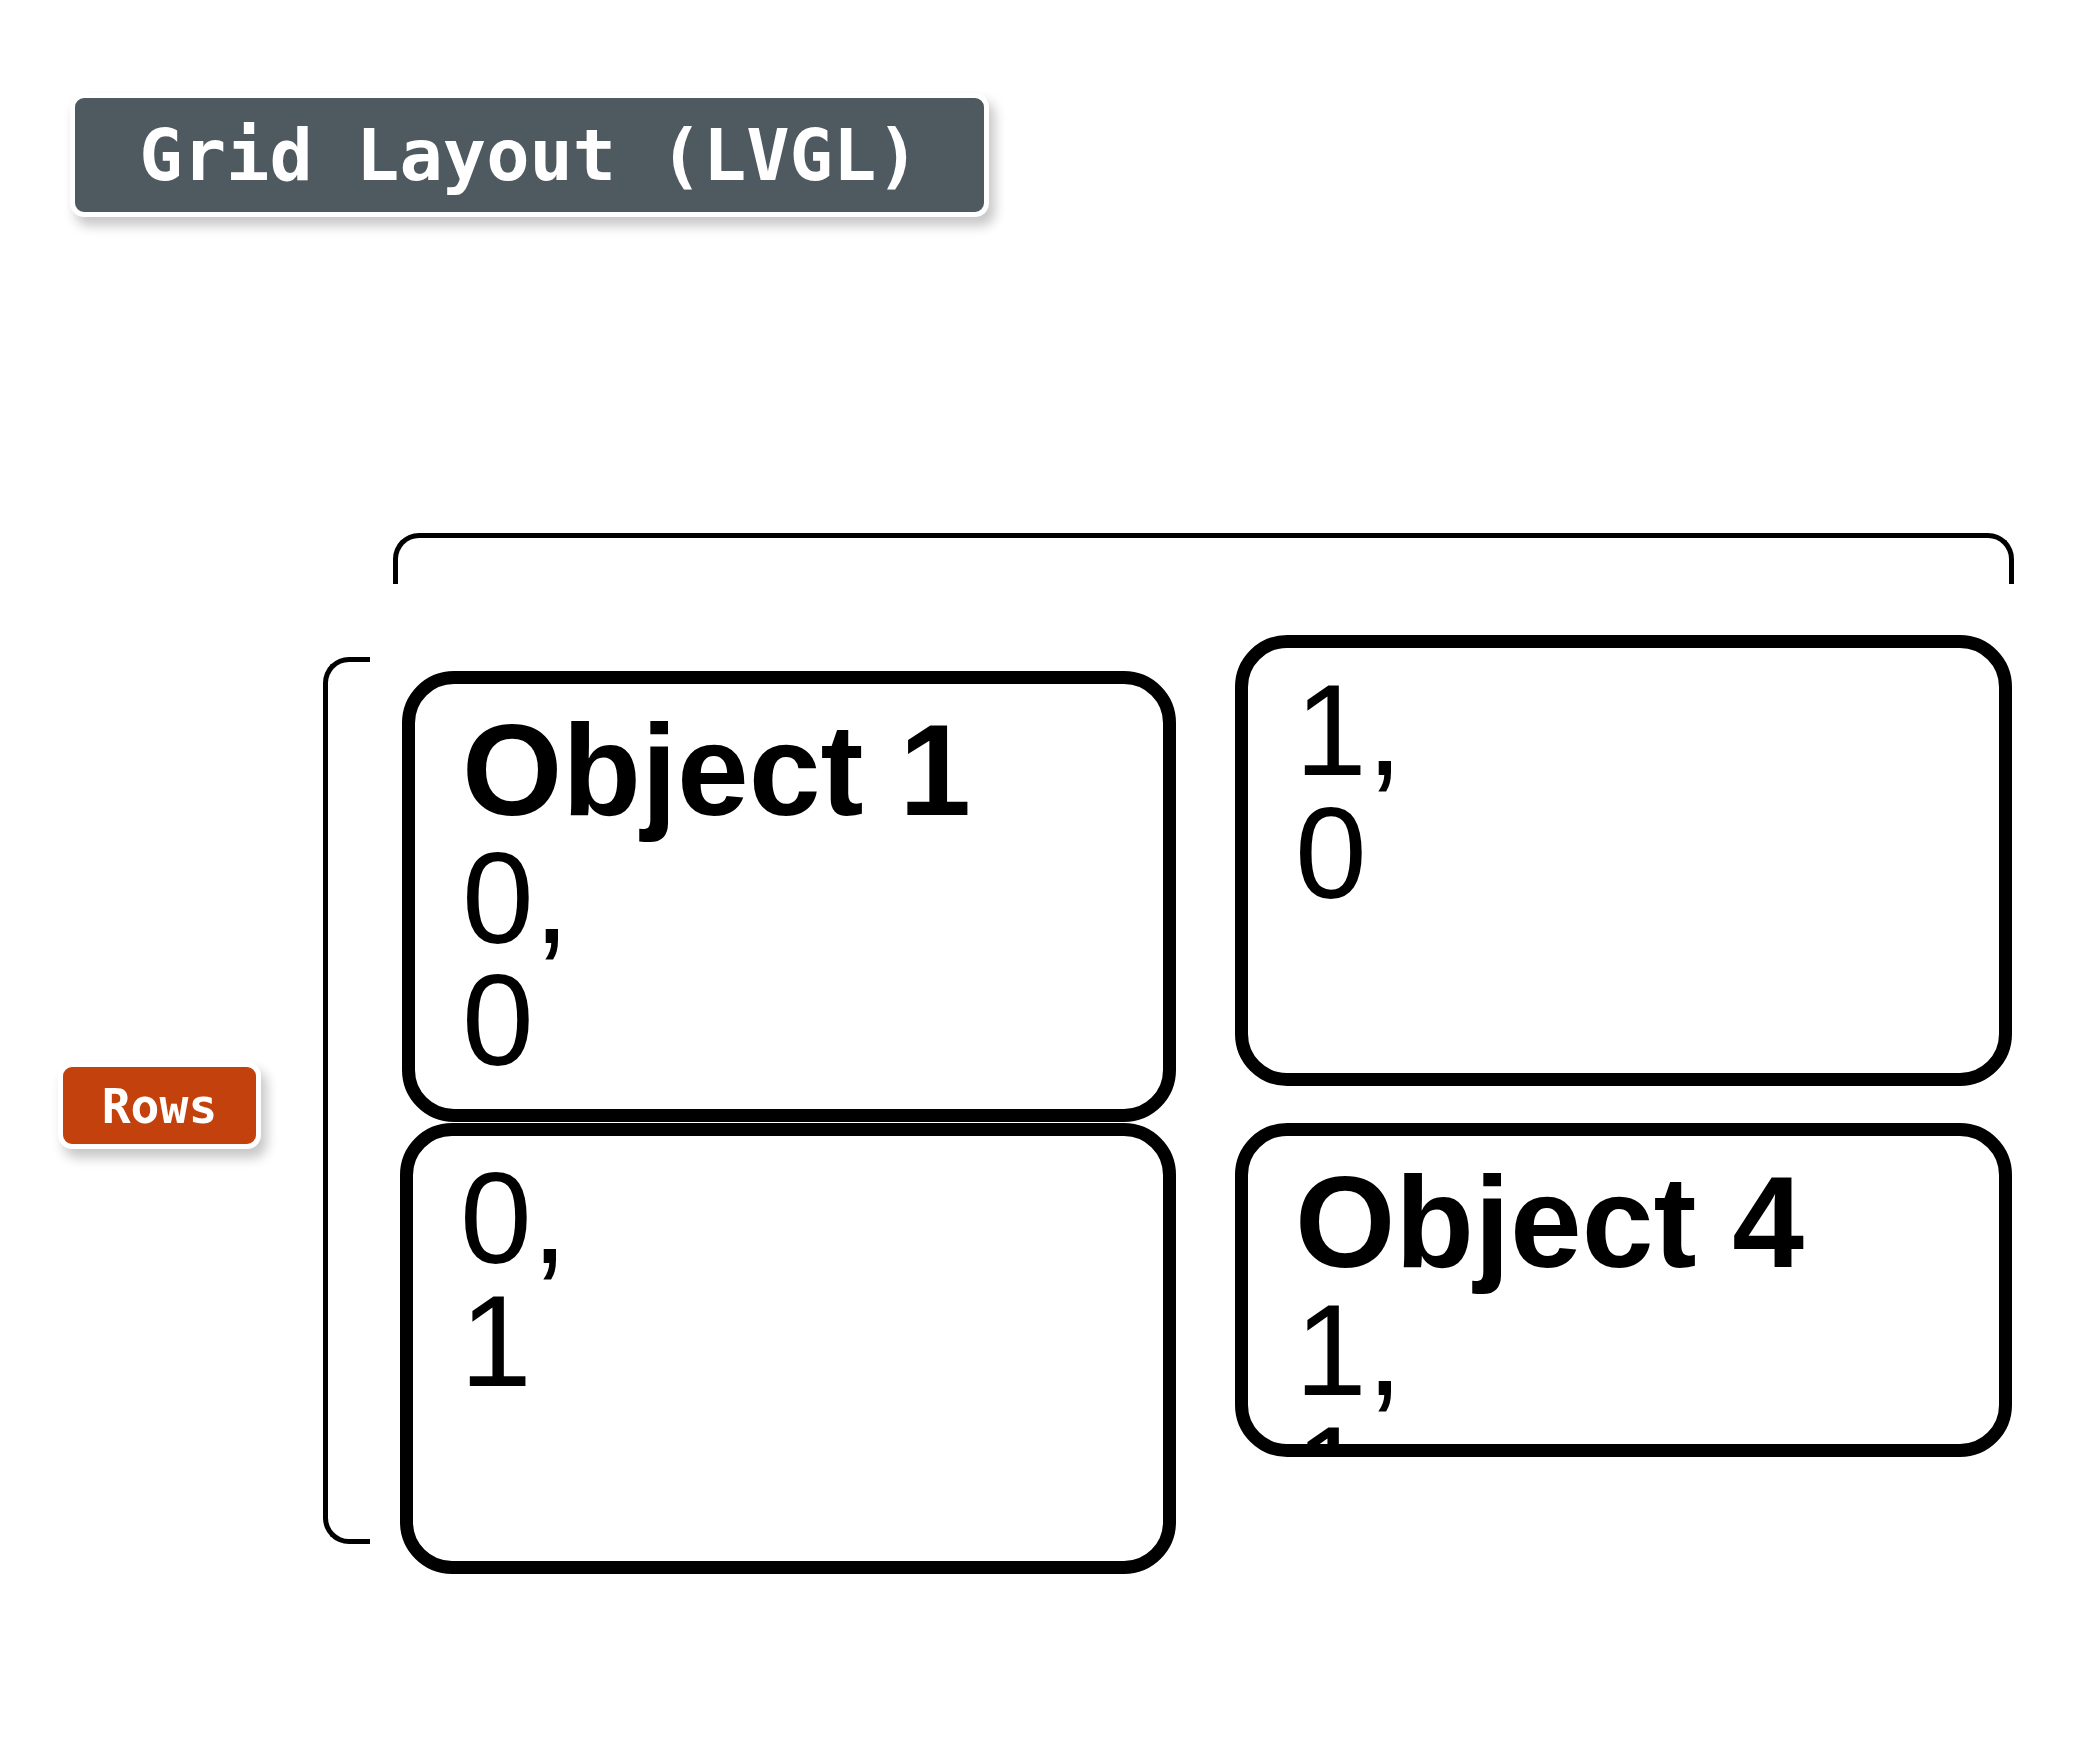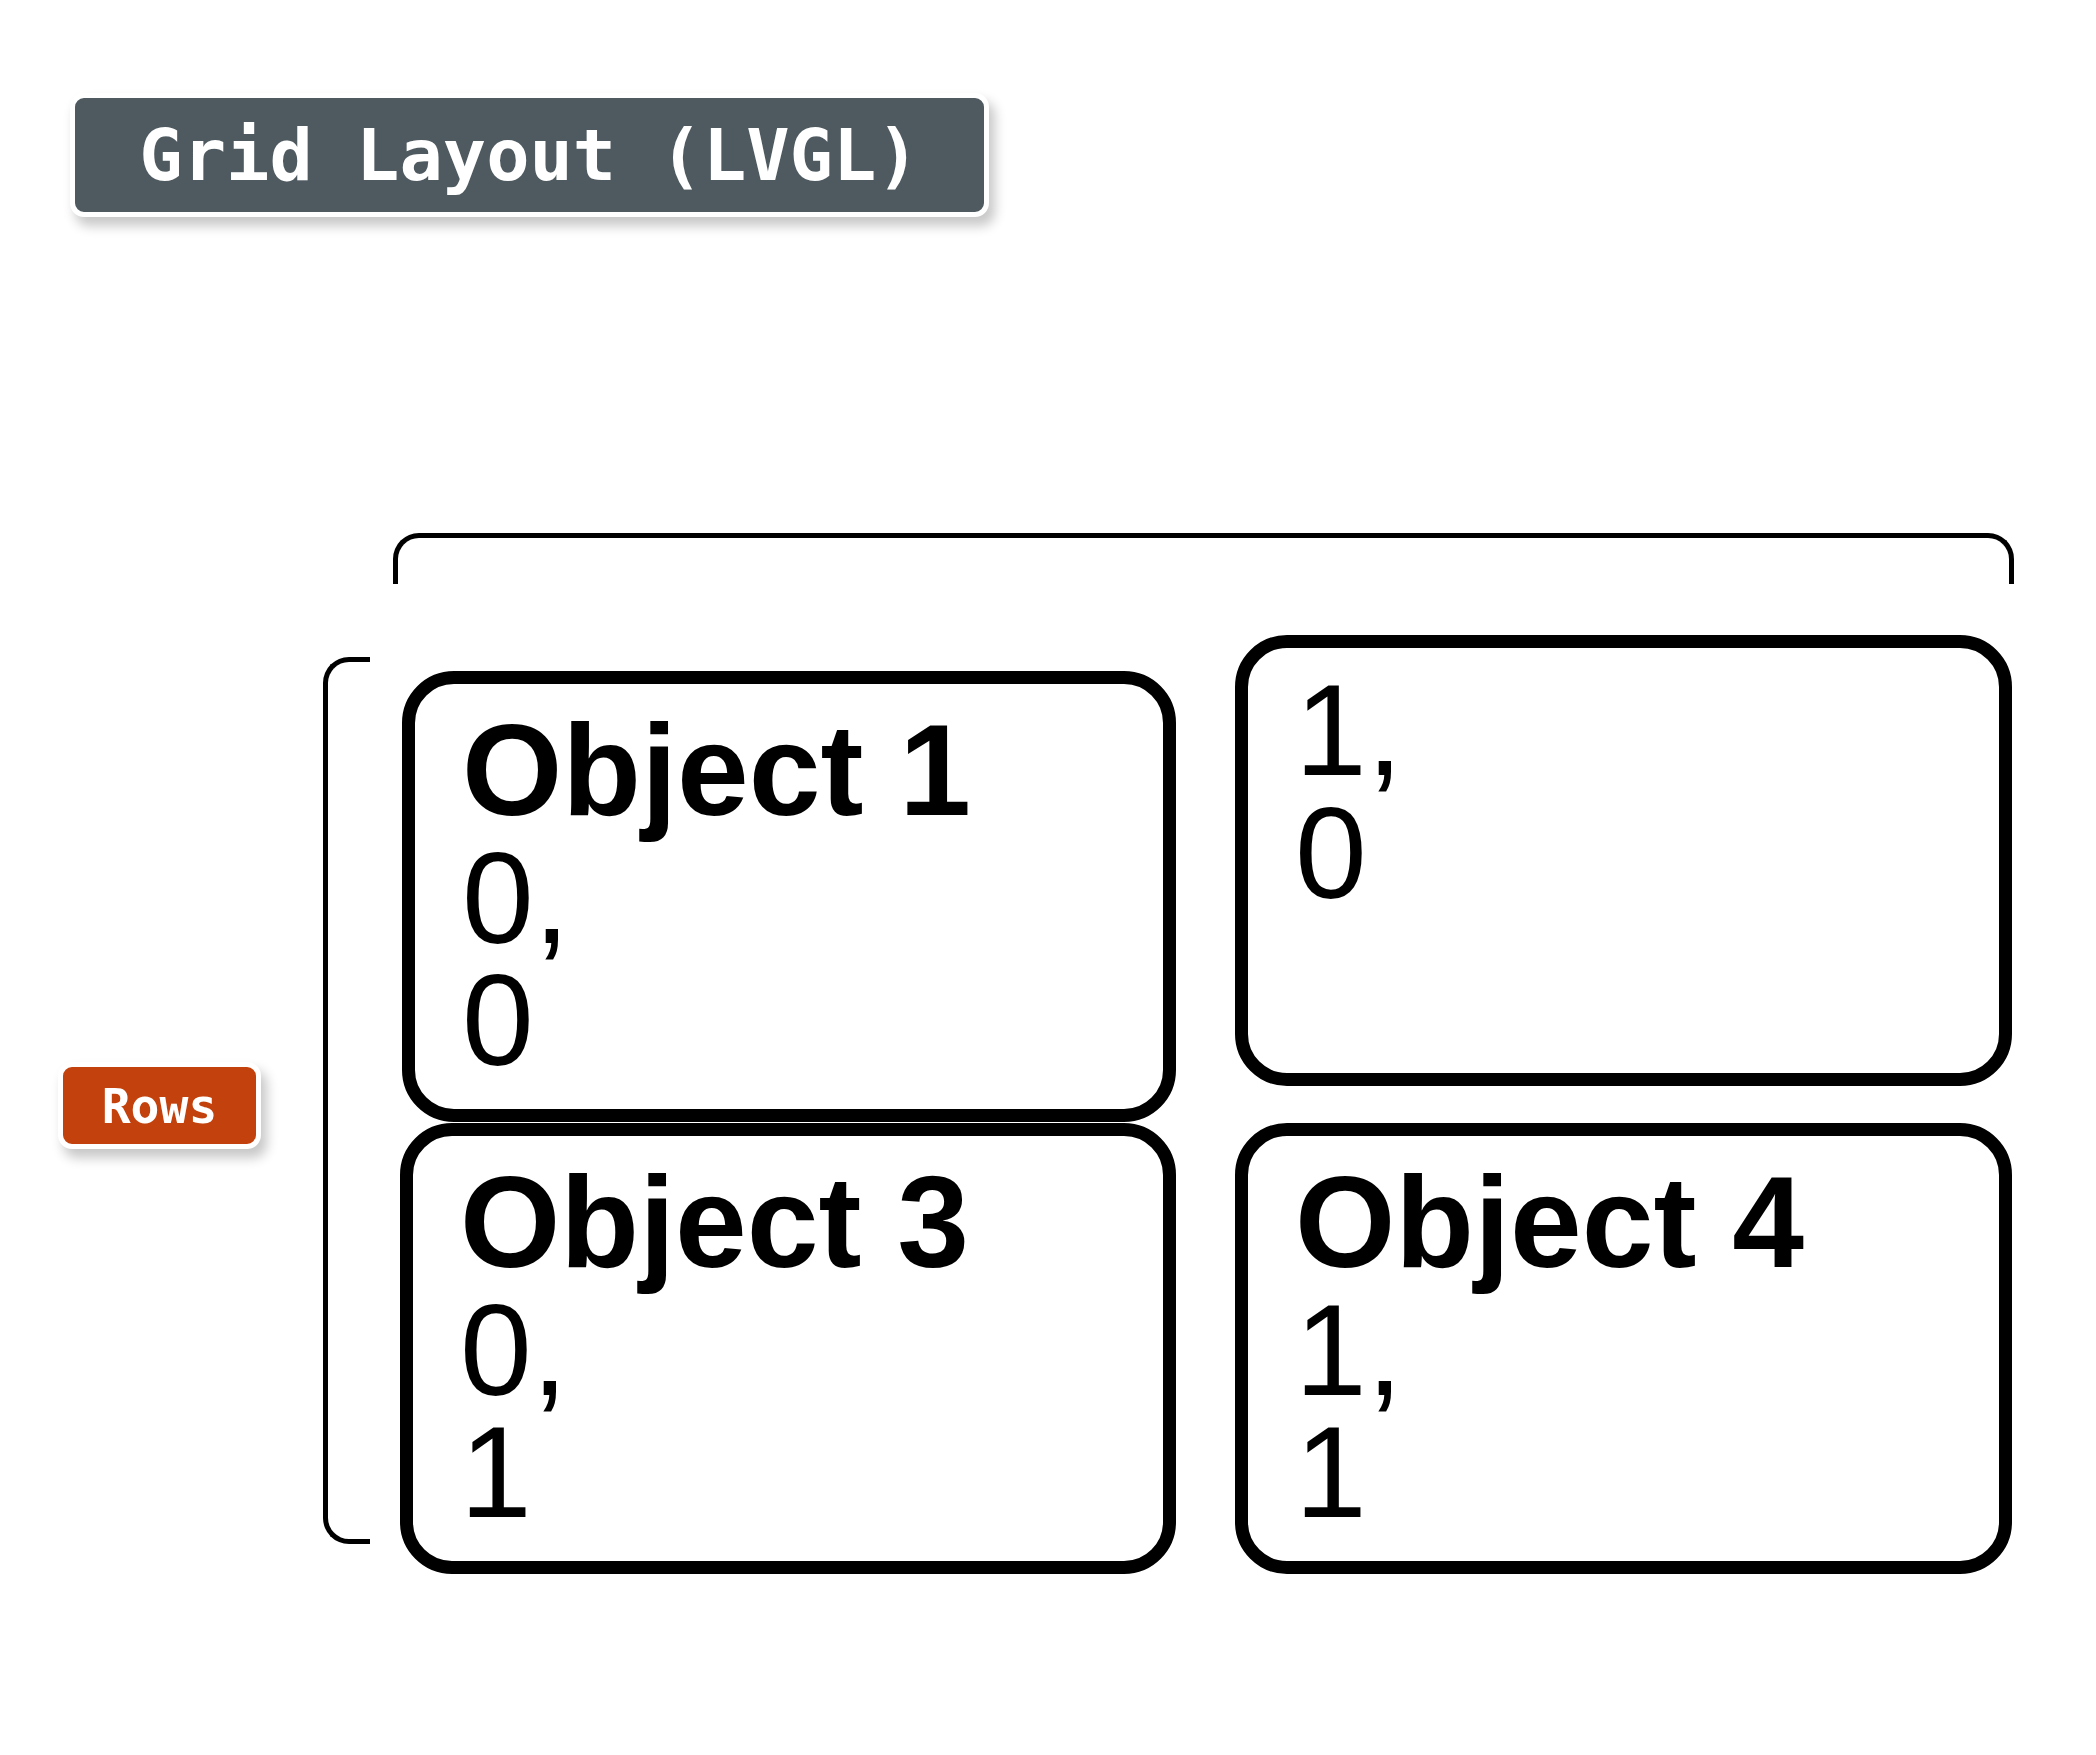--- a/index.html
+++ b/index.html
@@ -83,21 +83,21 @@
     border: 13px solid #000000;
     border-radius: 52px;
     box-sizing: border-box;
     padding: 21px 14px 0 47px;
     color: #000000;
     overflow: hidden;
   }
   .box1 { left: 402px;  top: 635px;  width: 774px; height: 451px; margin-top: 36px; }
   .box2 { left: 1235px; top: 635px;  width: 777px; height: 451px; }
   .box3 { left: 400px;  top: 1123px; width: 776px; height: 451px; }
-  .box4 { left: 1235px; top: 1123px; width: 777px; height: 451px; }
+  .box4 { left: 1235px; top: 1123px; width: 777px; height: 334px; }
 
   .obj-title {
     font-size: 129px;
     font-weight: bold;
     line-height: 1.02;
     white-space: nowrap;
   }
   .obj-coord {
     font-size: 129px;
     font-weight: 400;
@@ -124,21 +124,20 @@
     <div class="obj-coord">0,</div>
     <div class="obj-coord">0</div>
   </div>
 
   <div class="obj-box box2">
     <div class="obj-coord">1,</div>
     <div class="obj-coord">0</div>
   </div>
 
   <div class="obj-box box3">
-    <div class="obj-title">Object 3</div>
     <div class="obj-coord">0,</div>
     <div class="obj-coord">1</div>
   </div>
 
   <div class="obj-box box4">
     <div class="obj-title">Object 4</div>
     <div class="obj-coord">1,</div>
     <div class="obj-coord">1</div>
   </div>
 

